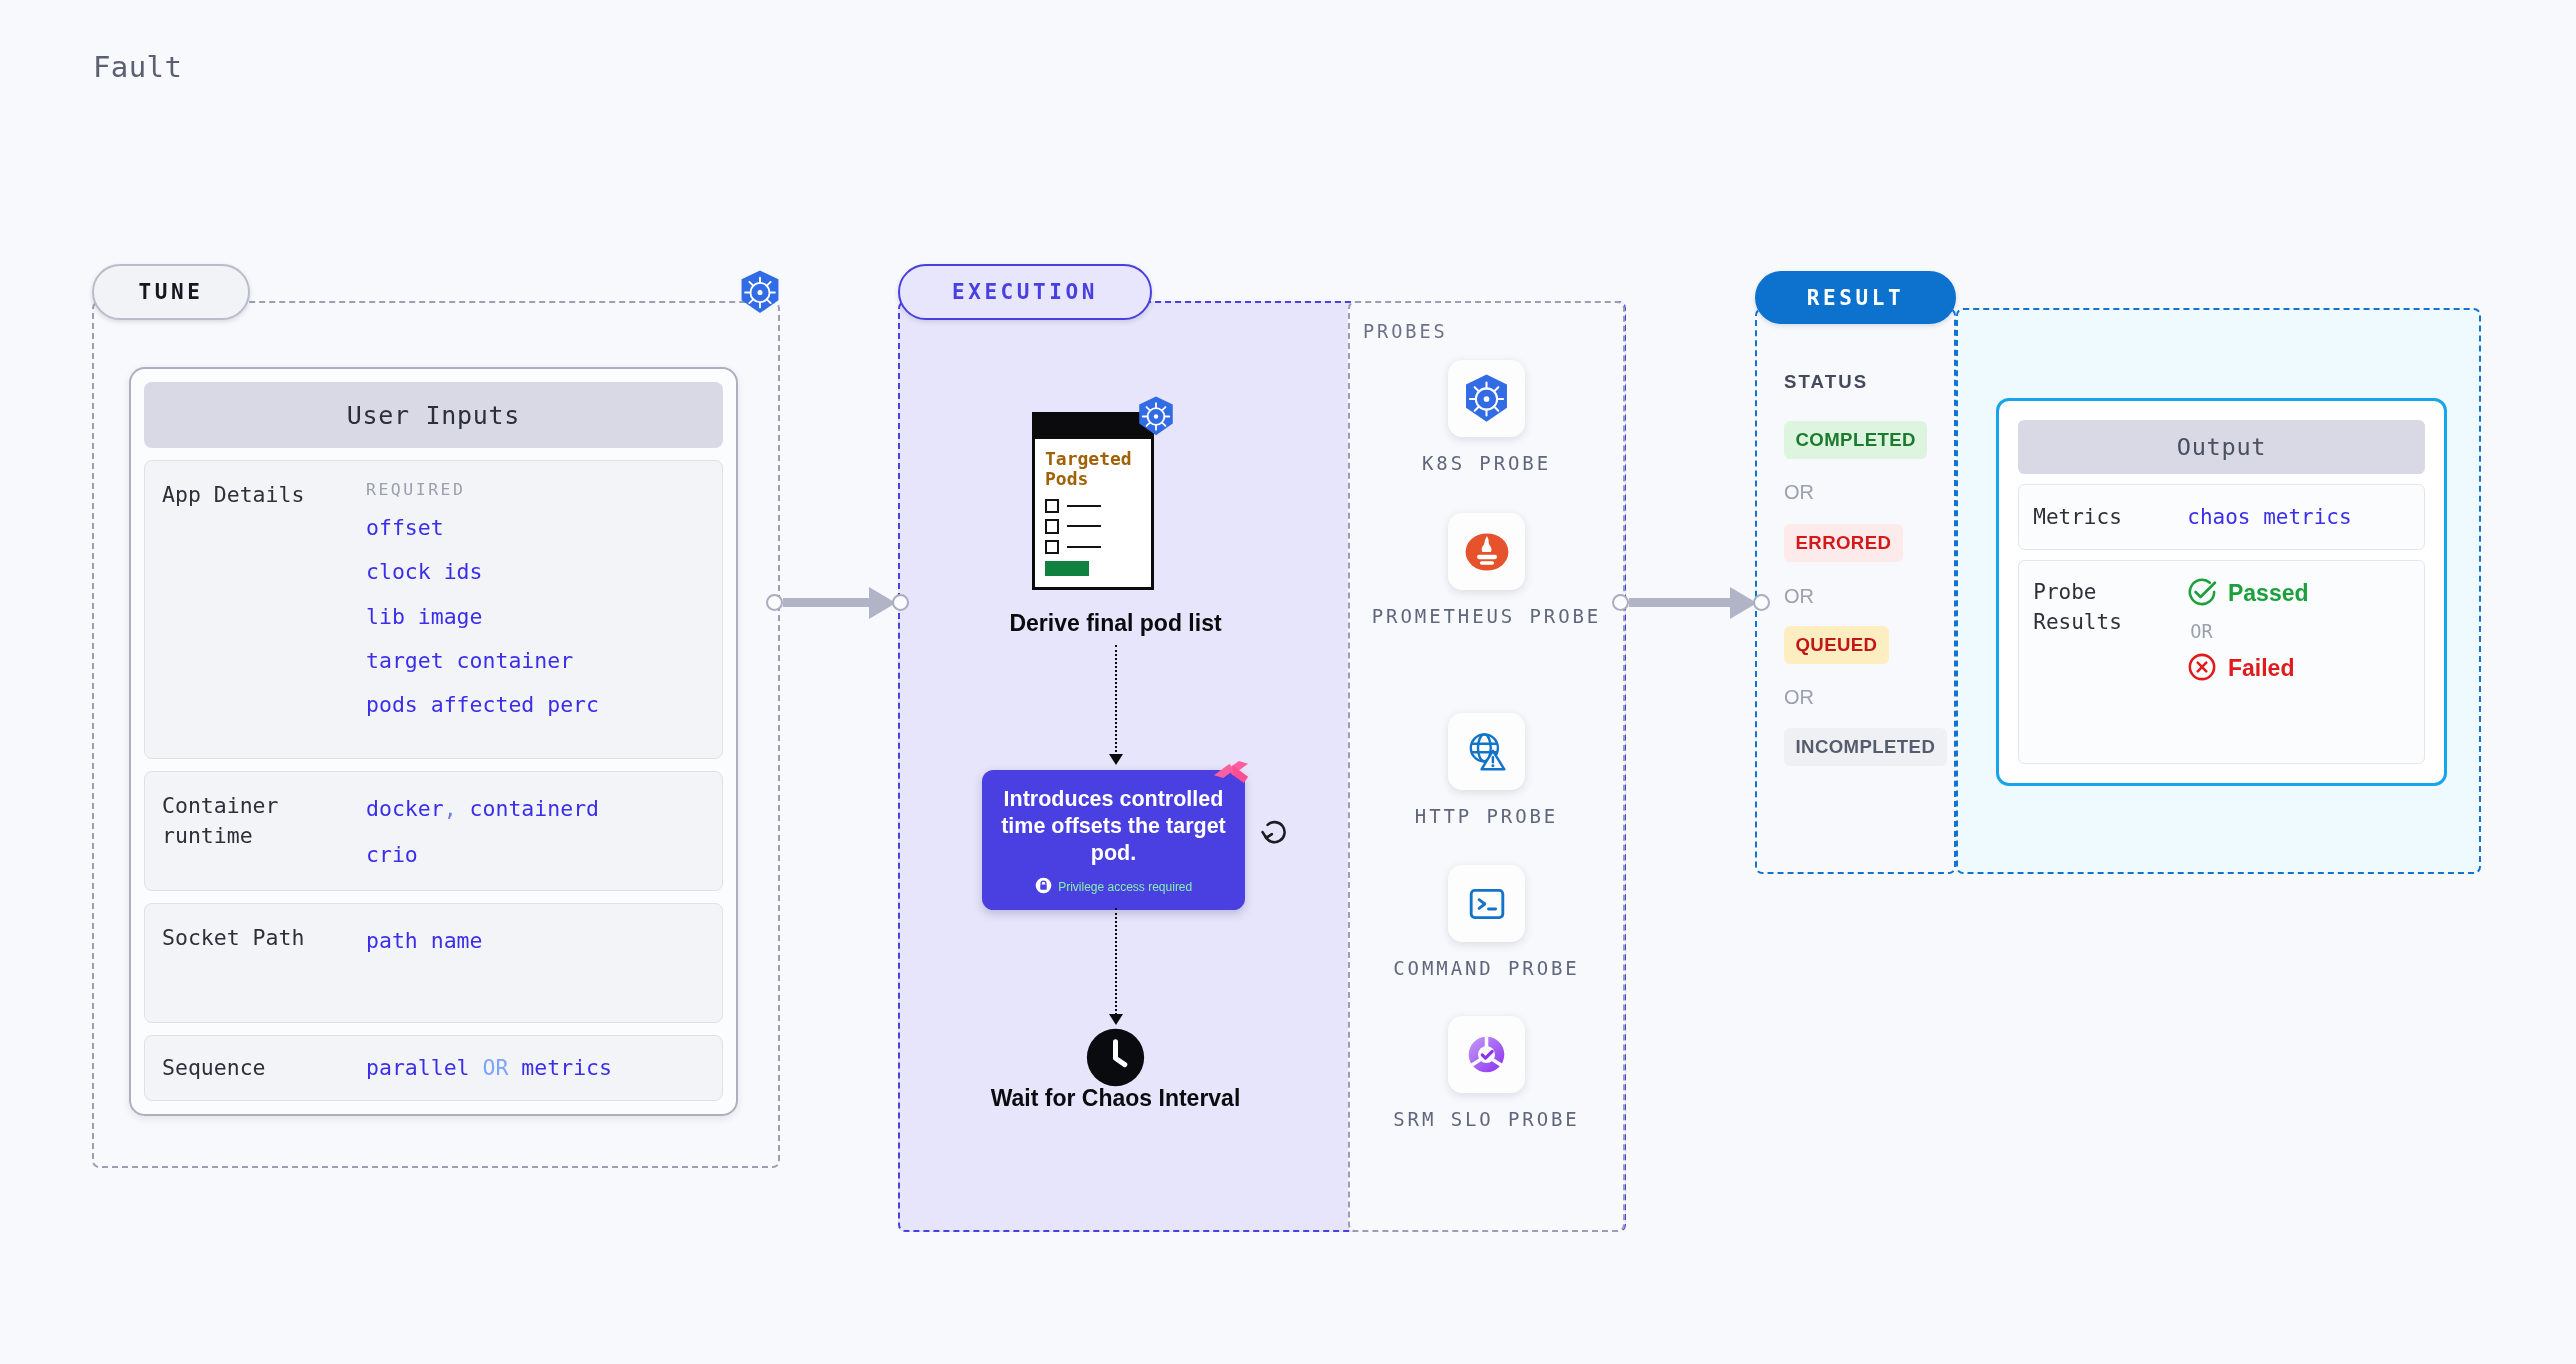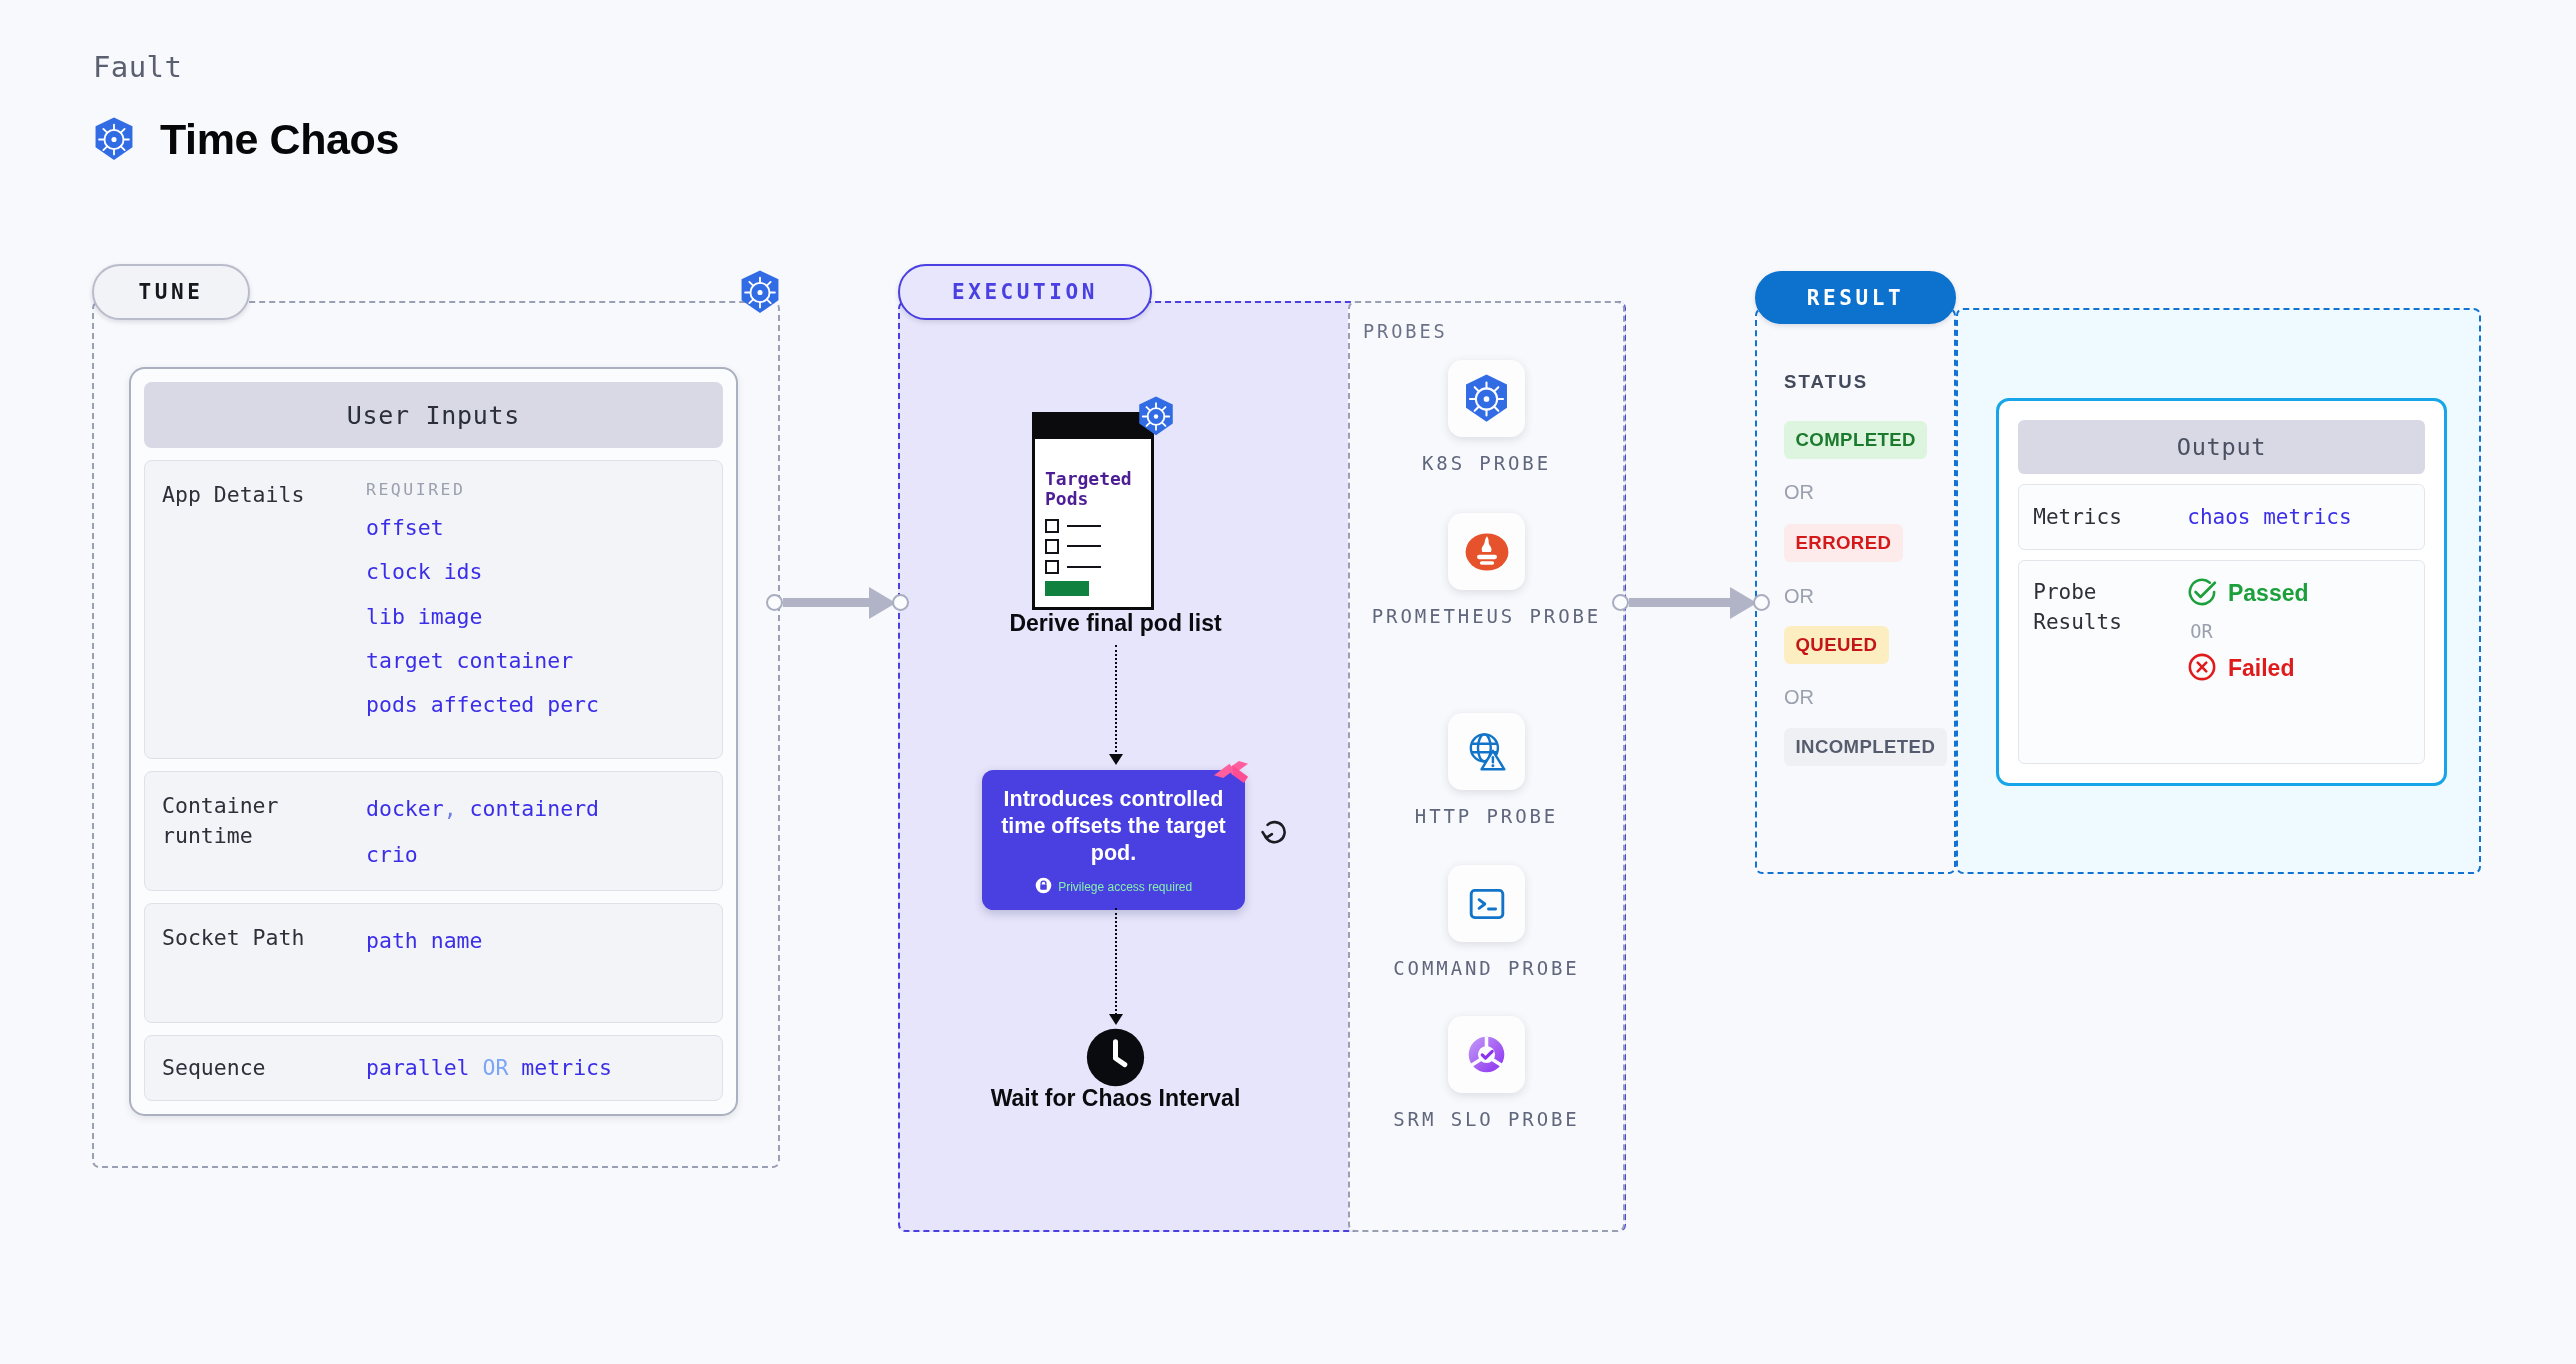--- a/index.html
+++ b/index.html
@@ -105,21 +105,21 @@
     letter-spacing:2.9px; text-align:center; line-height:1.35;
   }
 
   
   .pods-wrap { position:absolute; left:1032px; top:412px; }
   .pods-card { width:122px; background:#ffffff; border:3.6px solid #0b0b0d; }
   .pods-bar { height:24px; background:#0b0b0d; }
   .pods-body { padding:10px 10px 11.5px 10px; }
   .pods-title {
     font-family:"DejaVu Sans Mono", monospace; font-weight:700;
-    font-size:18px; color:#4c1d95; line-height:1.12; margin-bottom:9.3px;margin-top:20px;
+    font-size:18px; color:#a16207; line-height:1.12; margin-bottom:9.3px;
   }
   .pods-li { display:flex; align-items:center; gap:7.9px; margin-bottom:6.4px; }
   .pods-cb { width:14.3px; height:14.3px; border:2.1px solid #111318; flex:none; }
   .pods-ln { height:2.1px; background:#111318; width:34px; }
   .pods-green { width:44px; height:15px; background:#11813f; margin-top:4.3px; }
   .pods-k8s { position:absolute; right:-22px; top:-17px; }
   .flow-cap {
     position:absolute; width:501px; text-align:center;
     font-family:"Liberation Sans", sans-serif; font-weight:700;
     font-size:23px; color:#0a0b0e; line-height:1.3;
@@ -200,33 +200,20 @@
     font-size:23px; color:#e01b1b;
   }
   .pr-or { font-size:18.6px; color:#9aa0ae; margin:11.5px 0 10px 2.9px; }
 </style>
 </head>
 <body>
 
 <div class="stage">
 
   <div class="hdr-fault">Fault</div>
-  <div class="hdr-row">
-    <span>
-      <svg class="k8s" width="44" height="47" viewBox="0 0 62 66">
-        <path d="M31 2 57 14.5 57 44 31 62 5 44 5 14.5Z" fill="#326ce5"></path>
-        <g stroke="#fff" stroke-width="2.6" fill="none" stroke-linecap="round">
-          <circle cx="31" cy="33" r="13.5"></circle>
-          <circle cx="31" cy="33" r="3.6" fill="#fff" stroke="none"></circle>
-          <path d="M31 19.5V12M31 46.5V54M17.5 33H10M52 33H44.5M21.4 23.4 16 18M46 48 40.6 42.6M40.6 23.4 46 18M16 48 21.4 42.6"></path>
-        </g>
-      </svg>
-    </span>
-    <span class="hdr-title">Time Chaos</span>
-  </div>
 
   <div class="dashed" id="tune-dash"></div>
   <div class="pill pill-tune" style="left:92px; top:264px; width:158px; height:56px;">TUNE</div>
 
   <span class="k8s-badge-tune">
     <svg width="44" height="47" viewBox="0 0 62 66">
       <path d="M31 2 57 14.5 57 44 31 62 5 44 5 14.5Z" fill="#326ce5"></path>
       <g stroke="#fff" stroke-width="2.6" fill="none" stroke-linecap="round">
         <circle cx="31" cy="33" r="13.5"></circle>
         <circle cx="31" cy="33" r="3.6" fill="#fff" stroke="none"></circle>

